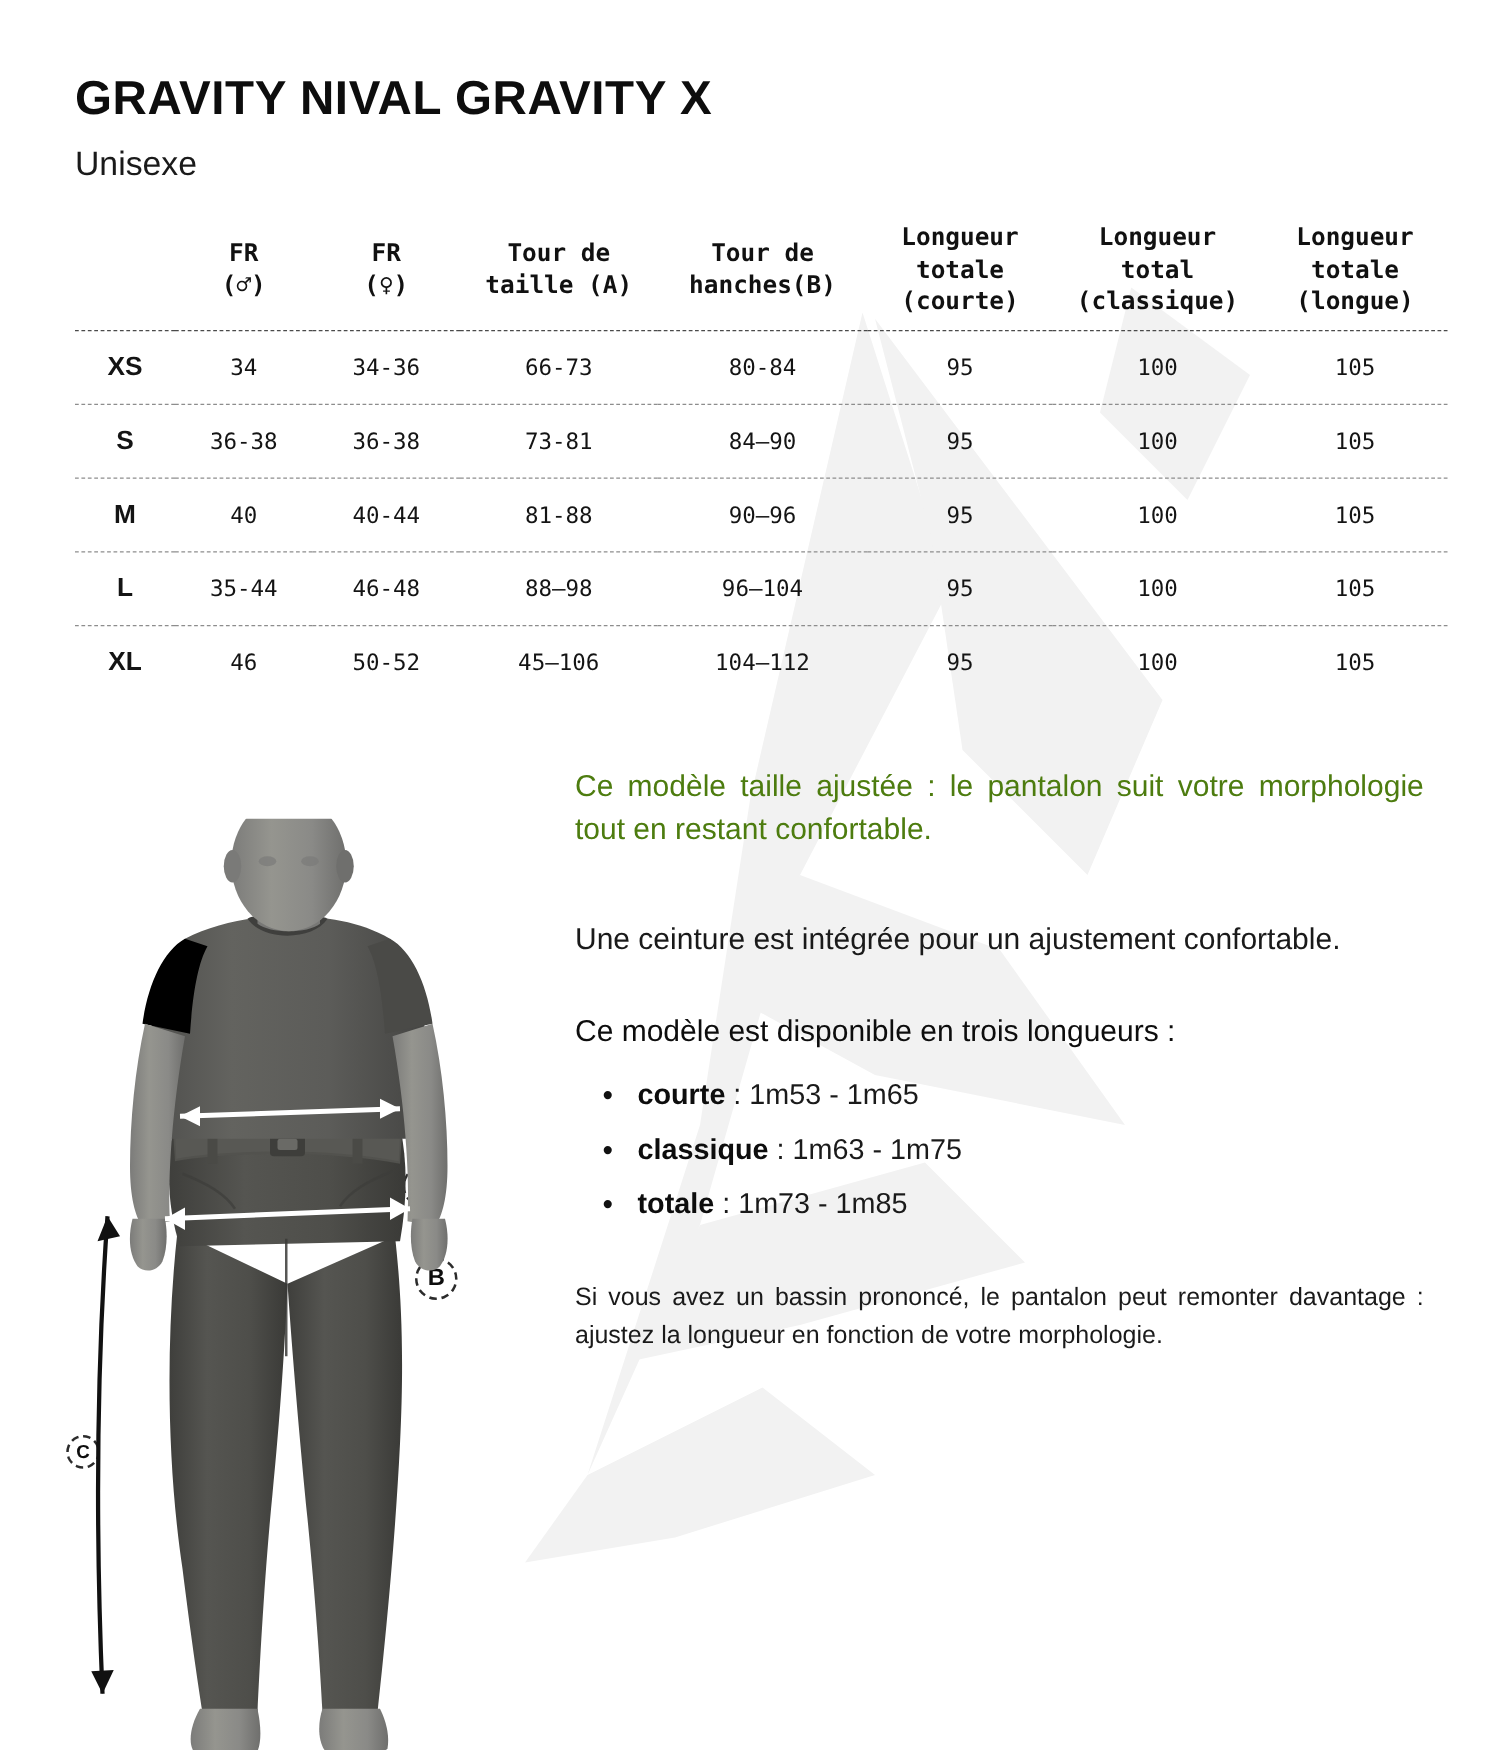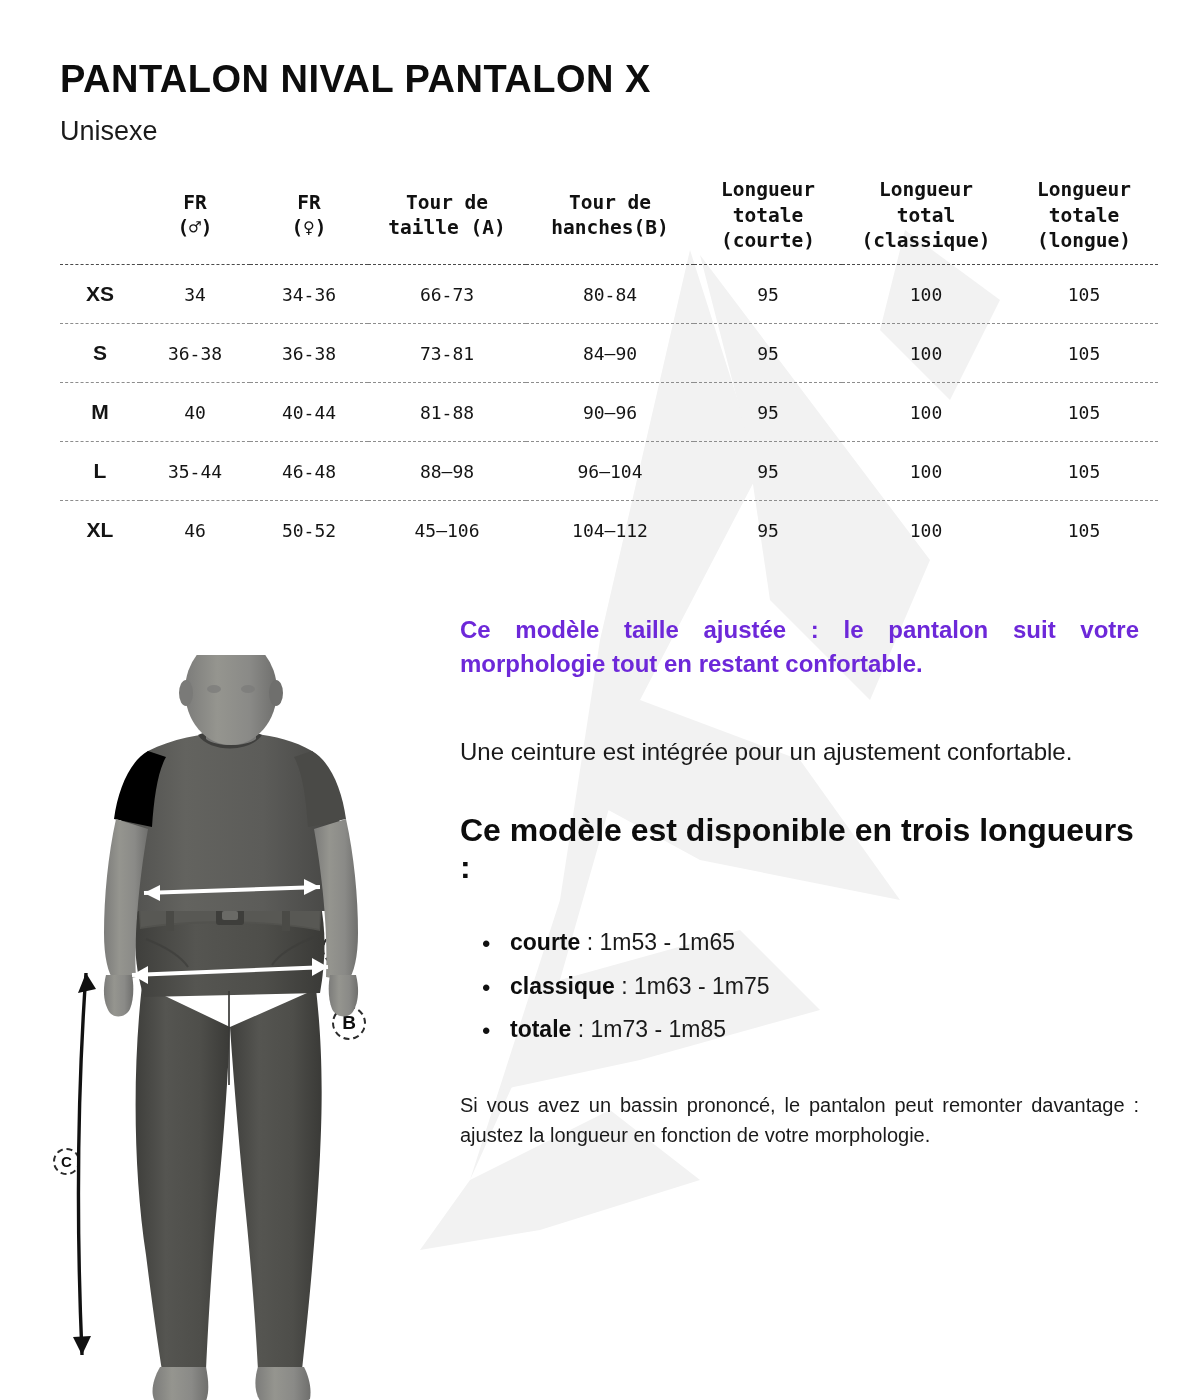--- a/index.html
+++ b/index.html
@@ -105,41 +105,41 @@
   }
 
   .text-col {
     flex: 1;
     padding-top: 20px;
     padding-right: 6px;
   }
 
   .lead {
     font-size: 24px;
-    font-weight: bold;
+    font-weight: normal;
     line-height: 1.42;
     text-align: justify;
-    color: #6d28d9;
+    color: #4d7c0f;
   }
   .para {
     font-size: 24px;
     line-height: 1.45;
     text-align: justify;
     color: #1a1a1a;
     margin-top: 54px;
     font-weight: normal;
   }
   .sub-head {
-    font-size: 32px;
-    font-weight: bold;
+    font-size: 24px;
+    font-weight: normal;
     margin-top: 42px;
     color: #0d0d0d;
   }
   .length-list {
-    margin-top: 35px;
+    margin-top: 14px;
     padding-left: 50px;
     list-style: none;
   }
   .length-list li {
     font-size: 23px;
     line-height: 1.9;
     color: #1a1a1a;
     position: relative;
   }
   .length-list li::before {
@@ -193,21 +193,21 @@
     <path d="M700 255 L930 560 L870 700 L770 600 L745 430 Z"></path>
     <path d="M640 700 L800 760 L900 900 L700 860 L590 800 Z"></path>
     <path d="M560 980 L740 930 L820 1010 L640 1060 L500 1090 Z"></path>
     <path d="M470 1180 L610 1110 L700 1180 L540 1230 L420 1250 Z"></path>
     <path d="M905 230 L1000 300 L950 400 L880 330 Z"></path>
   </g>
 </svg>
 
 <div class="page">
 
-  <h1 class="title">PANTALON NIVAL PANTALON X</h1>
+  <h1 class="title">GRAVITY NIVAL GRAVITY X</h1>
   <div class="subtitle">Unisexe</div>
 
   <table class="size-table">
     <colgroup>
       <col class="c-size">
         <col class="c-frm">
         <col class="c-frf">
         <col class="c-waist">
       <col class="c-hips">
         <col class="c-short">

